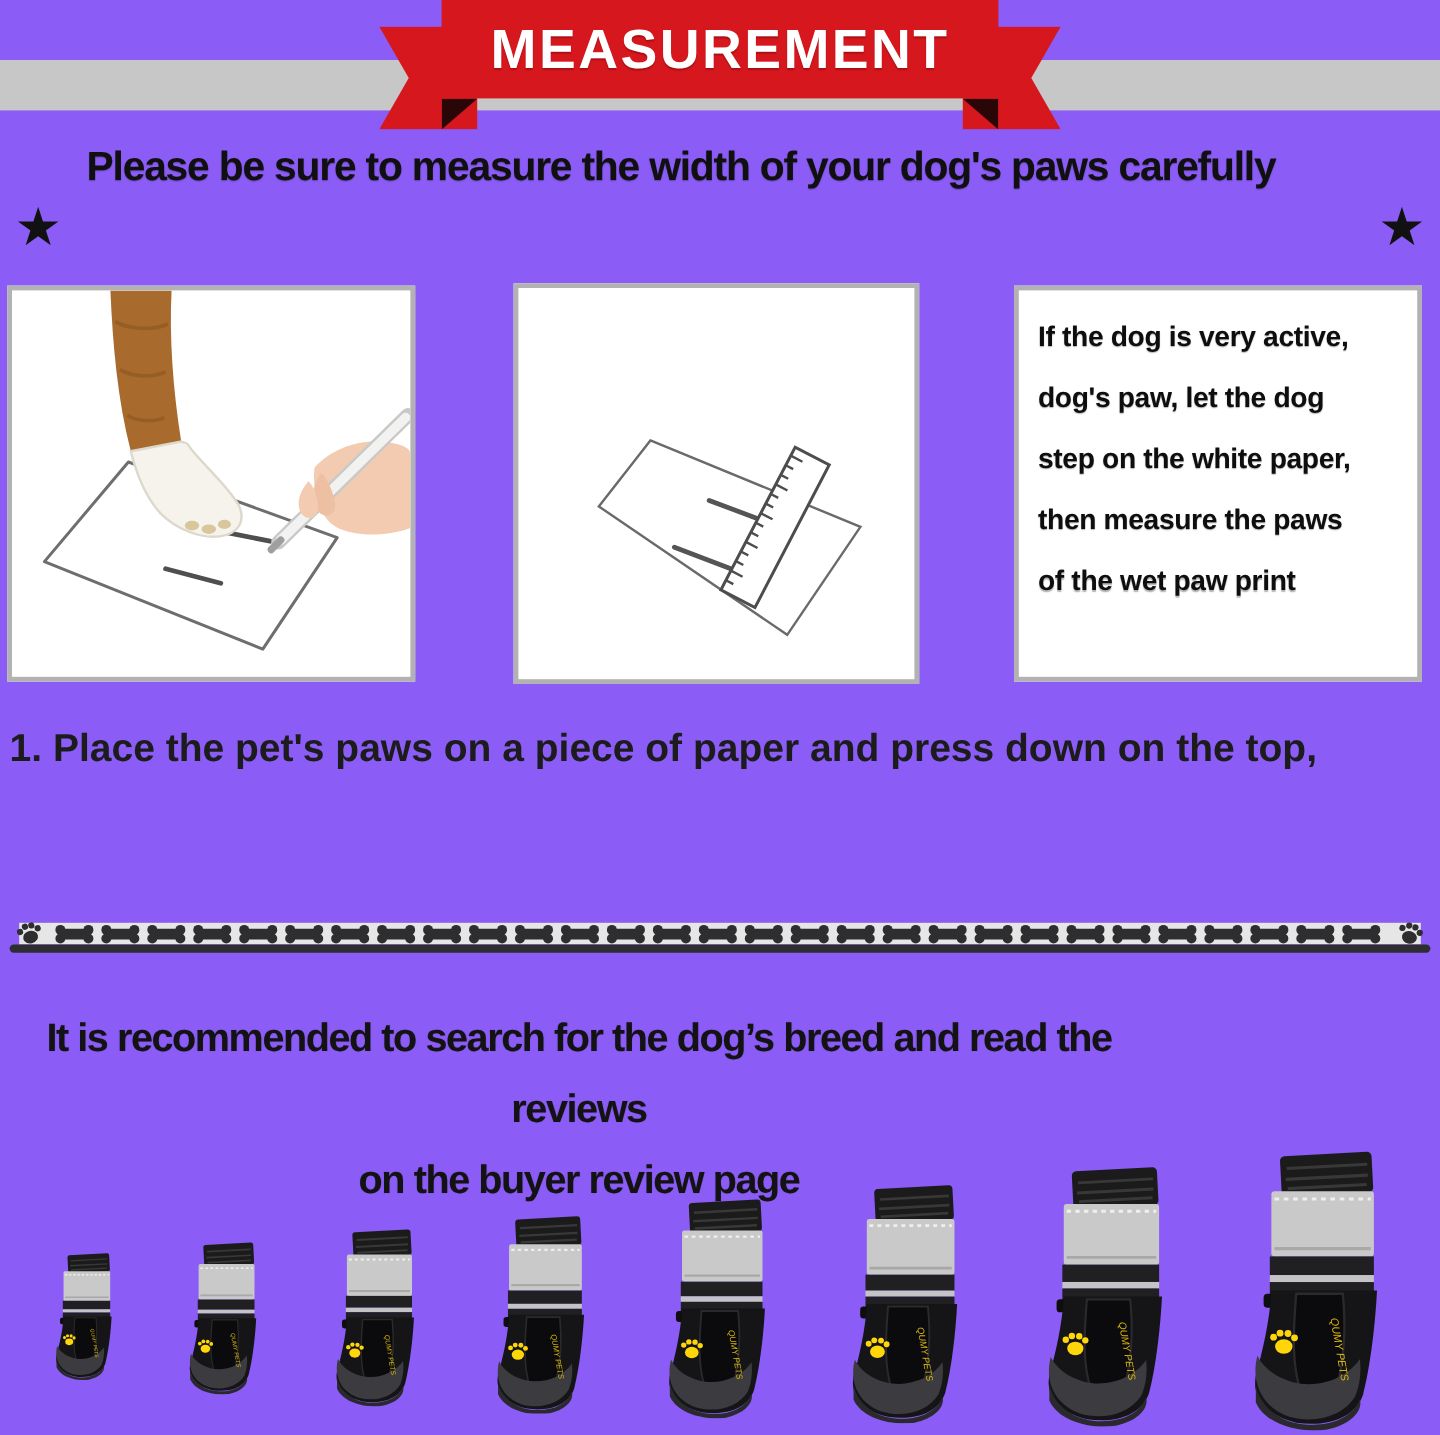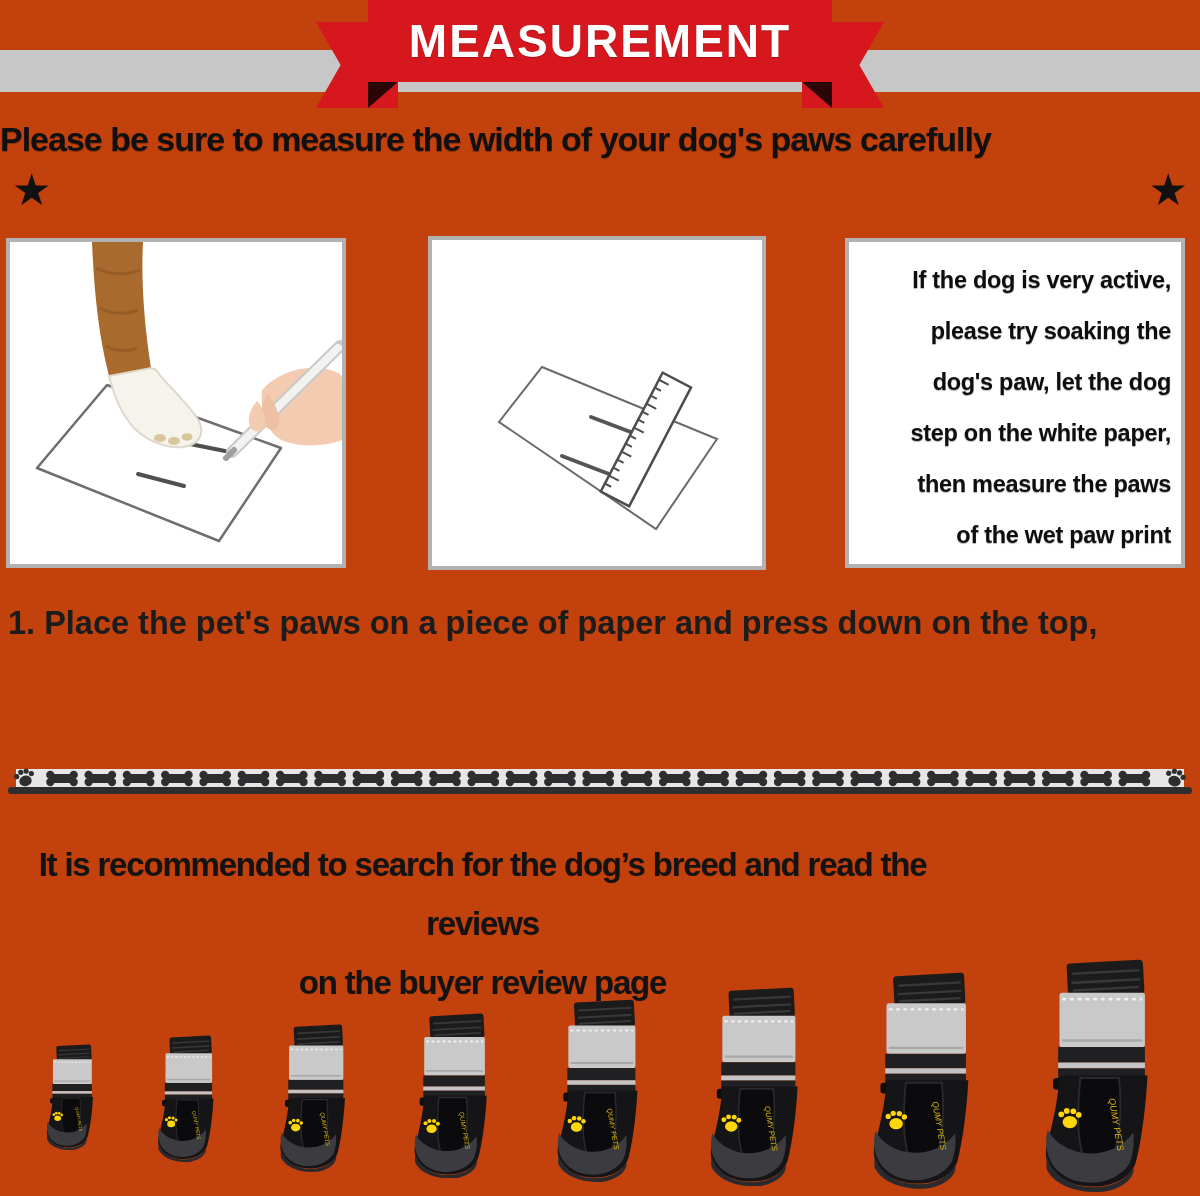--- a/index.html
+++ b/index.html
@@ -1,49 +1,49 @@
 <!DOCTYPE html>
 <html><head>
 <meta charset="utf-8">
 <style>
   * { margin:0; padding:0; box-sizing:border-box; }
   html,body { background:#ffffff; }
   .page {
     position:relative; width:1200px; height:1196px; overflow:hidden;
-    background:#c2410c; font-family:"Liberation Sans", sans-serif; color:#141414;
+    background:#8b5cf6; font-family:"Liberation Sans", sans-serif; color:#141414;
   }
   
   .gray-band { position:absolute; left:0; top:50px; width:1200px; height:42px; background:#c7c7c7; }
   .ribbon-tail { position:absolute; top:22px; width:82px; height:86px; background:#d6171e; }
   .ribbon-tail.left  { left:316px; clip-path:polygon(0 0,100% 0,100% 100%,0 100%,30% 50%); }
   .ribbon-tail.right { left:802px; clip-path:polygon(0 0,100% 0,70% 50%,100% 100%,0 100%); }
   .ribbon-fold { position:absolute; top:82px; width:30px; height:26px; background:#2b0608; }
   .ribbon-fold.left  { left:368px; clip-path:polygon(0 0,100% 0,0 100%); }
   .ribbon-fold.right { left:802px; clip-path:polygon(0 0,100% 0,100% 100%); }
   .ribbon-banner {
     position:absolute; left:368px; top:0; width:464px; height:82px; background:#d6171e;
     display:flex; align-items:center; justify-content:center;
   }
   .ribbon-banner span {
     color:#ffffff; font-weight:bold; font-size:46px; letter-spacing:2px;
     text-shadow:0 1px 1px rgba(90,0,0,.35);
   }
   
   .headline {
-    position:absolute; left:0; top:112px; width:1135px; text-align:left;
+    position:absolute; left:0; top:112px; width:1135px; text-align:center;
     font-weight:bold; font-size:34px; letter-spacing:-1px; line-height:55px; color:#101010;
     text-shadow:0 1px 1px rgba(0,0,0,.28);
   }
   .star { position:absolute; top:166px; font-size:44px; color:#111; line-height:48px; }
   .star.left { left:12px; } .star.right { right:12px; }
   
   .panel { position:absolute; background:#fff; border:4px solid #b2b2b2; overflow:visible; }
   #panel-paw   { left:6px;   top:238px; width:340px; height:330px; }
   #panel-ruler { left:428px; top:236px; width:338px; height:334px; }
-  #panel-note  { left:845px; top:238px; width:340px; height:330px; padding:13px 10px 0 16px;text-align:right; }
+  #panel-note  { left:845px; top:238px; width:340px; height:330px; padding:13px 10px 0 16px; }
   #panel-note .note-line {
     font-weight:bold; font-size:23.5px; letter-spacing:-0.3px; line-height:51px;
     color:#0e0e0e; white-space:nowrap; text-shadow:0 1px 1px rgba(0,0,0,.3);
   }
   .panel svg { display:block; }
   
   .steps { position:absolute; left:8px; top:597px; width:1190px; font-size:32.5px; line-height:52px; color:#1c1c1c; }
   .steps div { white-space:nowrap;font-weight:bold; }
   
   .divider { position:absolute; left:0; top:766px; width:1200px; height:38px; }
@@ -115,21 +115,20 @@
       <path d="M130,216 L177,234" stroke="#555555" stroke-width="4" stroke-linecap="round"></path>
       <g transform="rotate(27.5 213 199)">
         <rect x="198" y="132" width="32" height="134" fill="#ffffff" stroke="#4d4d4d" stroke-width="2.5"></rect>
         <path d="M198,140 h11 M198,149 h7 M198,158 h7 M198,167 h11 M198,176 h7 M198,185 h7 M198,194 h11 M198,203 h7 M198,212 h7 M198,221 h11 M198,230 h7 M198,239 h7 M198,248 h11 M198,257 h7" stroke="#4d4d4d" stroke-width="2" fill="none"></path>
       </g>
     </svg>
   </div>
 
   <div class="panel" id="panel-note">
     <div class="note-line">If the dog is very active,</div>
-    <div class="note-line">please try soaking the</div>
     <div class="note-line">dog's paw, let the dog</div>
     <div class="note-line">step on the white paper,</div>
     <div class="note-line">then measure the paws</div>
     <div class="note-line">of the wet paw print</div>
   </div>
 
   <div class="steps">
     <div>1. Place the pet's paws on a piece of paper and press down on the top,</div>
   </div>
 

